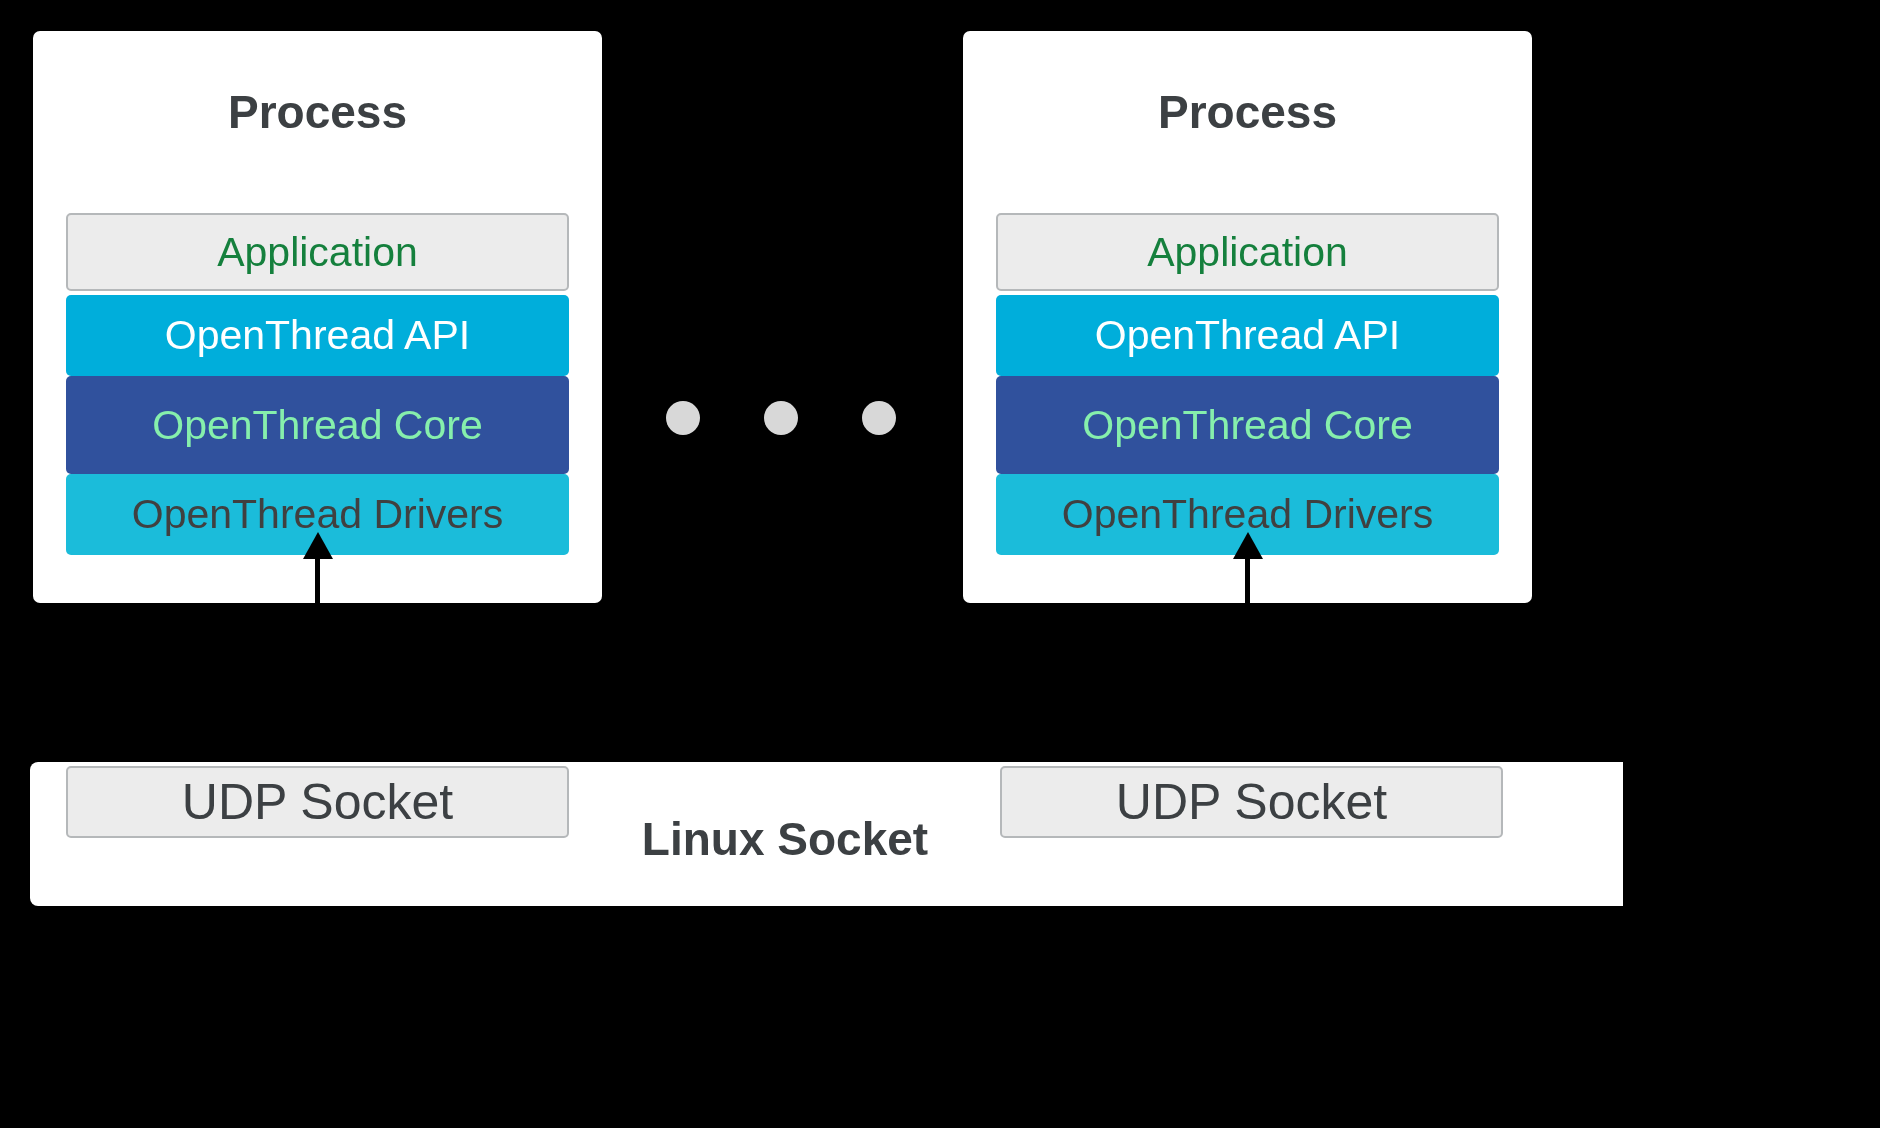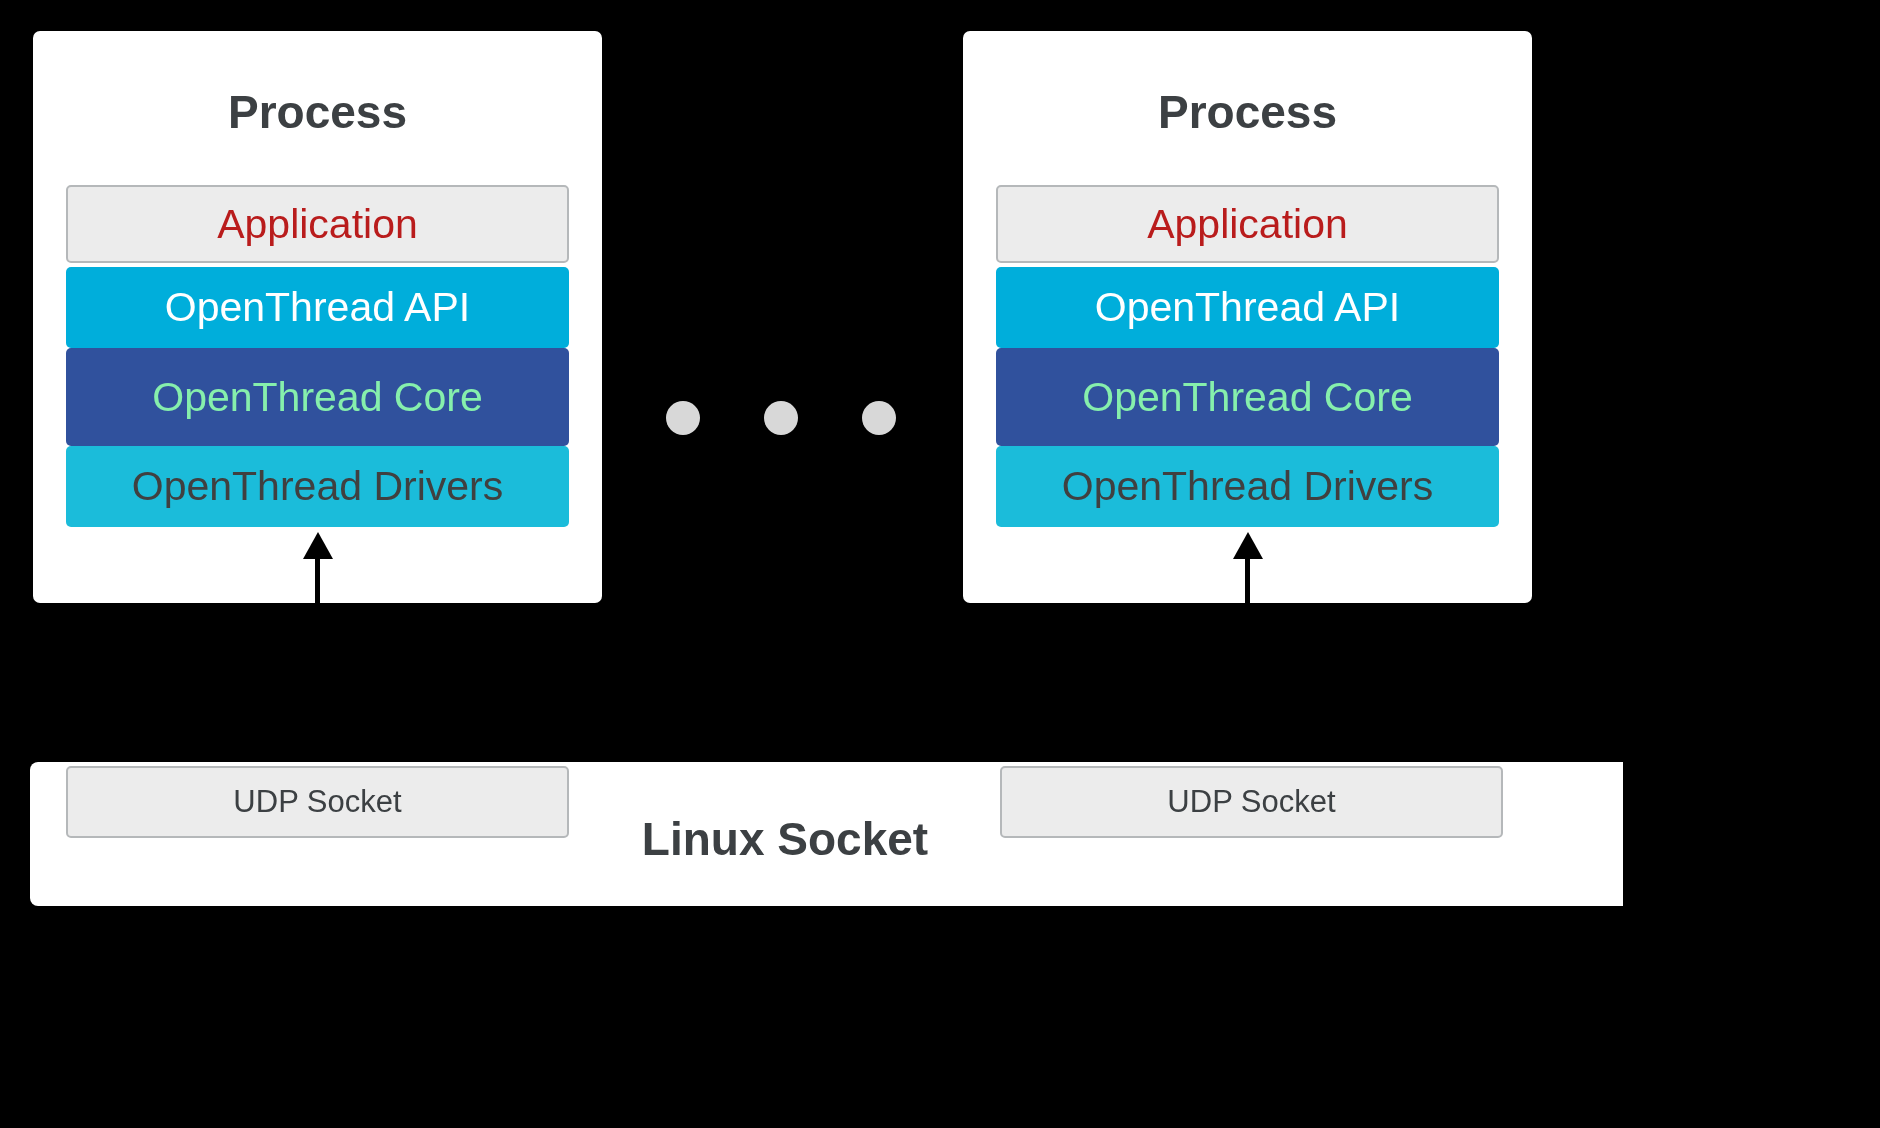--- a/index.html
+++ b/index.html
@@ -50,22 +50,23 @@
     display: flex;
     align-items: center;
     justify-content: center;
     font-size: 41px;
     margin-bottom: 0;
   }
   .layer.app {
     height: 78px;
     background: #ececec;
     border: 2px solid #b5b8ba;
-    color: #b91c1c;
+    color: #15803d;
     margin-bottom: 4px;
+    margin-top: 28px;
   }
   .layer.api {
     height: 81px;
     background: #00aedb;
     color: #ffffff;
   }
   .layer.core {
     height: 98px;
     background: #30519d;
     color: #86efac;
@@ -130,21 +131,21 @@
     top: 4px;
     width: 503px;
     height: 72px;
     box-sizing: border-box;
     background: #ececec;
     border: 2px solid #b5b8ba;
     border-radius: 5px;
     display: flex;
     align-items: center;
     justify-content: center;
-    font-size: 31px;
+    font-size: 50px;
     color: #3c4043;
   }
   .socket.left  { left: 36px; }
   .socket.right { left: 970px; }
 
   .kernel-label {
     position: absolute;
     left: 515px;
     top: 50px;
     width: 480px;

